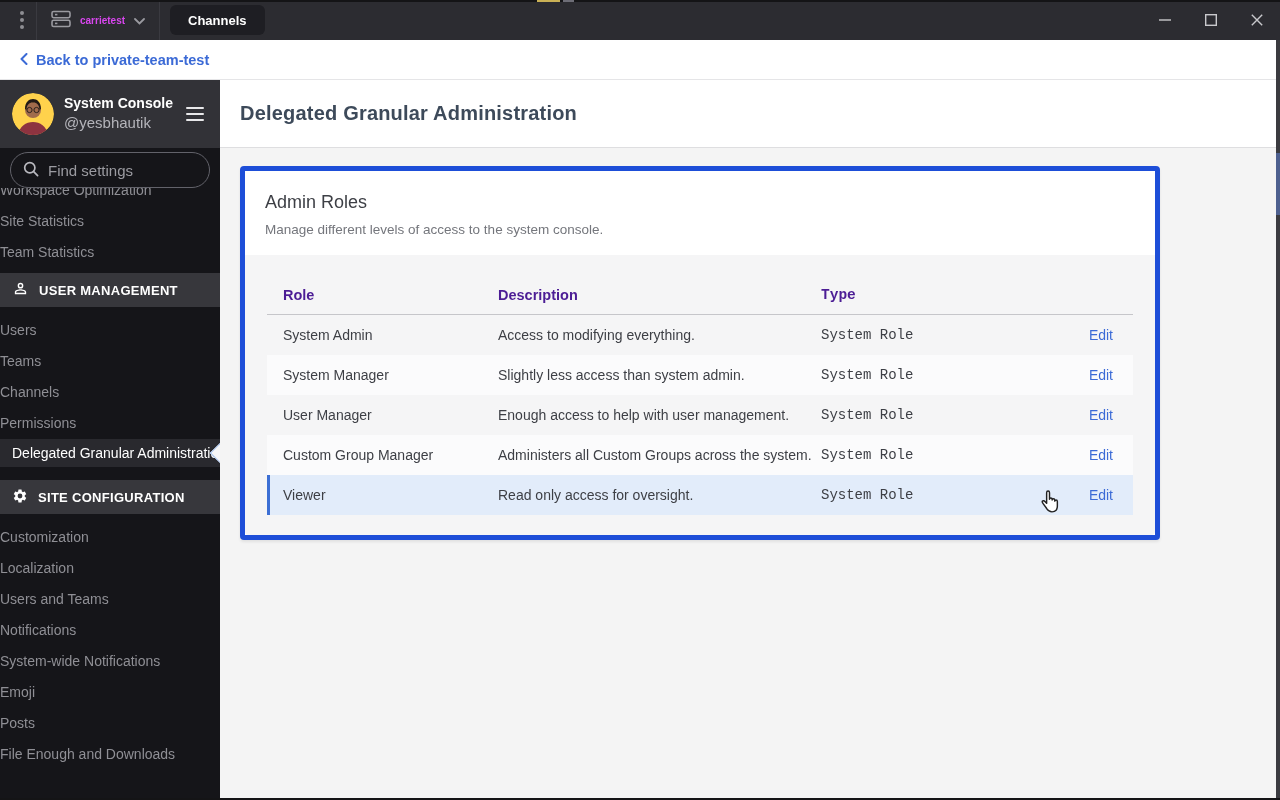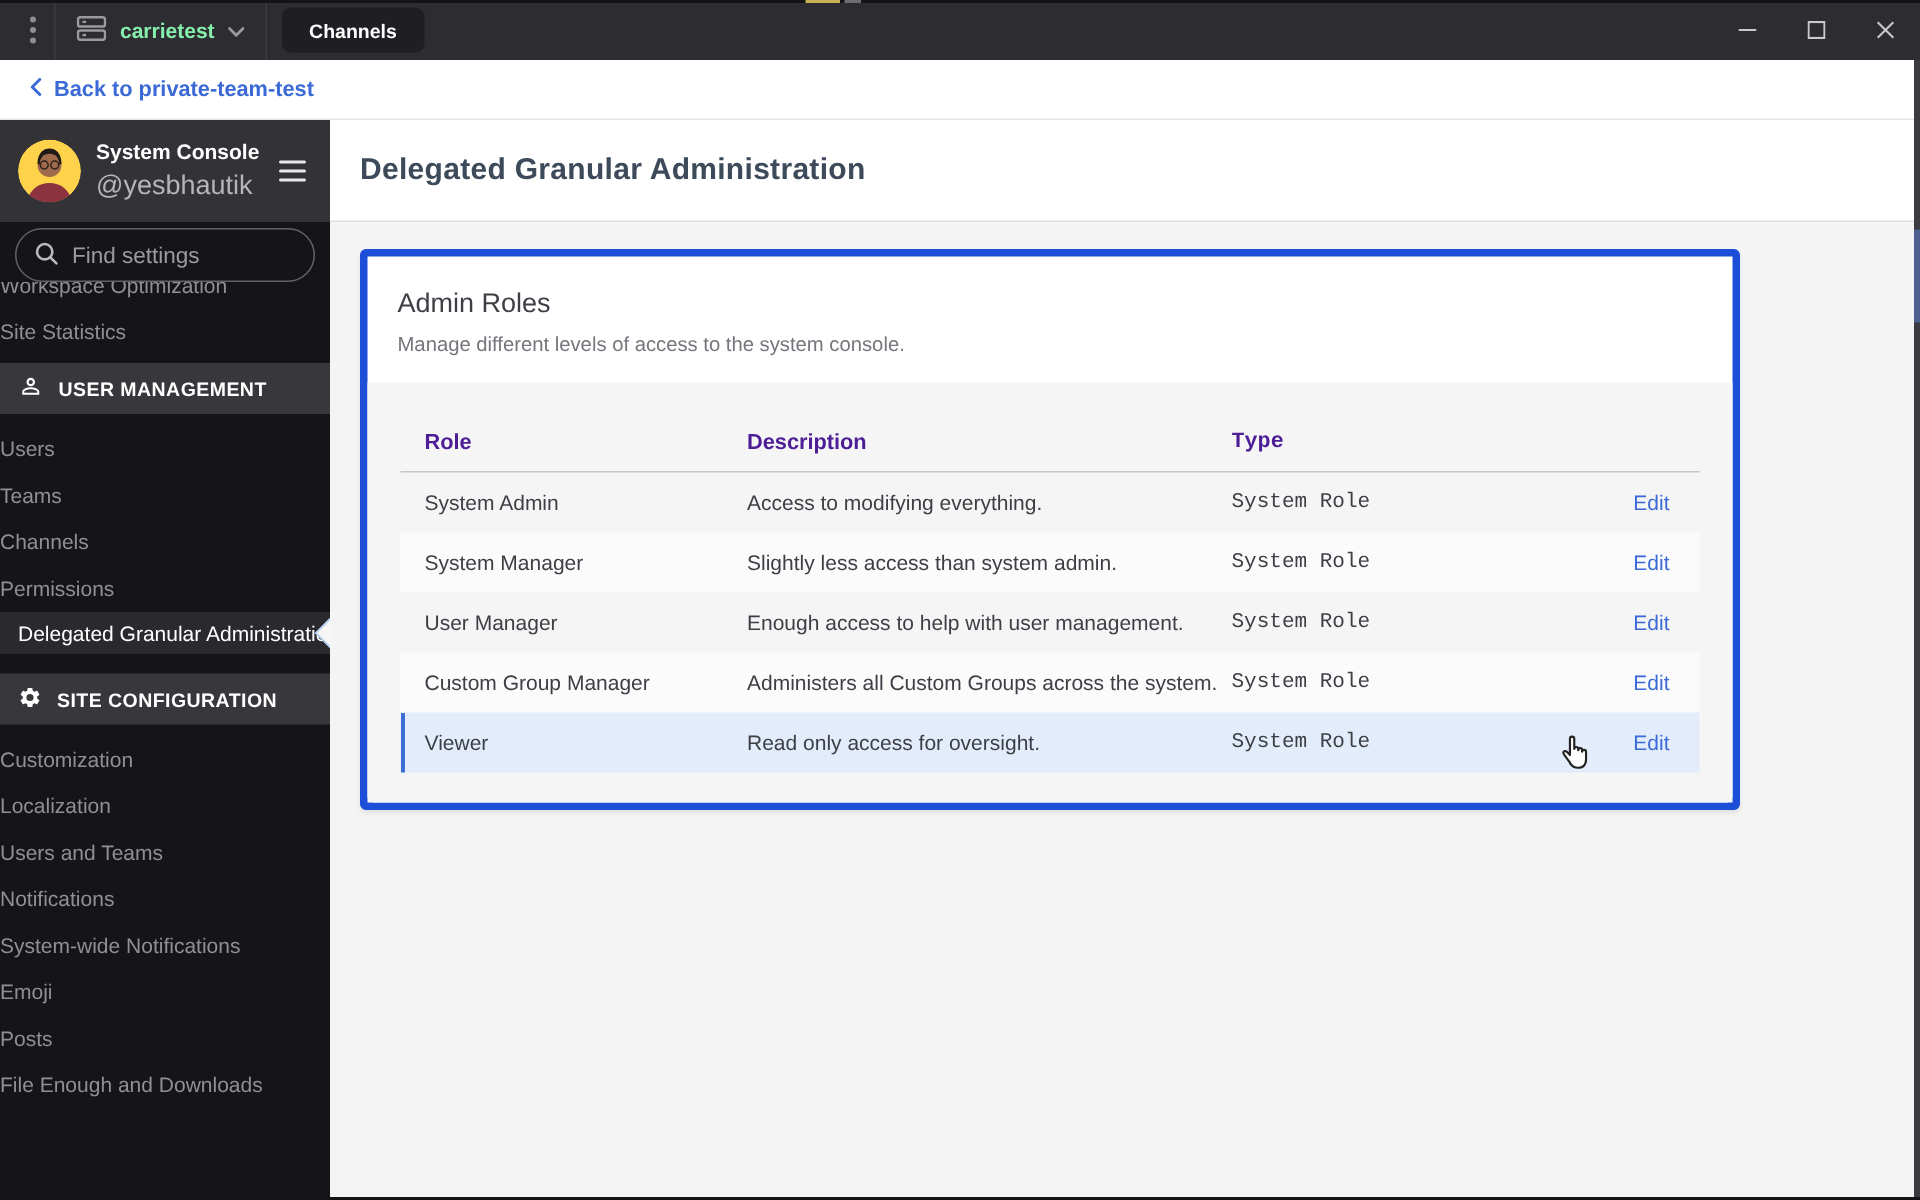--- a/index.html
+++ b/index.html
@@ -13,40 +13,40 @@
   .titlebar { position:absolute; top:0; left:0; right:0; height:40px;
     background:#2c2c31; display:flex; align-items:center; z-index:20; }
   .top-strip { position:absolute; top:0; left:0; right:0; height:2px; background:#141416; z-index:30; }
   .top-strip .seg-yellow { position:absolute; left:537px; top:0; width:23px; height:2px; background:#c9b055; }
   .top-strip .seg-gray { position:absolute; left:563px; top:0; width:11px; height:2px; background:#6d6d76; }
 
   .kebab { width:28px; display:flex; flex-direction:column; align-items:center; gap:3px; margin-left:8px; cursor:pointer; }
   .kebab i { width:4px; height:4px; border-radius:50%; background:#8e8e93; }
   .tb-sep { width:1px; height:40px; background:#3a3a40; }
   .server-group { display:flex; align-items:center; gap:9px; padding:0 14px; height:40px; cursor:pointer; }
-  .server-name { color:#86efac; font-size:14px; font-weight:700; }
+  .server-name { color:#d946ef; font-size:10px; font-weight:700; }
   .tab-channels { margin-left:10px; height:30px; background:#1e1e23; border-radius:6px;
     display:flex; align-items:center; padding:0 18px; color:#ffffff; font-size:13px; font-weight:700; cursor:pointer; }
   .win-controls { margin-left:auto; display:flex; height:40px; }
   .win-btn { width:46px; height:40px; display:flex; align-items:center; justify-content:center; cursor:pointer; }
 
   
   .back-bar { position:absolute; top:40px; left:0; right:0; height:40px; background:#ffffff;
     border-bottom:1px solid #e5e5e7; display:flex; align-items:center; padding-left:20px; z-index:15; }
   .back-link { display:flex; align-items:center; gap:8px; color:var(--link-blue,#3b6ad6);
     font-size:14.5px; font-weight:600; cursor:pointer; }
 
   
   .sidebar { position:absolute; top:80px; left:0; width:220px; bottom:0;
     background:#151519; overflow:hidden; z-index:10; }
   .sb-header { height:68px; background:#323237; display:flex; align-items:center; padding:0 12px; }
   .avatar { width:42px; height:42px; border-radius:50%; overflow:hidden; flex:0 0 42px; }
   .sb-head-text { margin-left:10px; line-height:1.35; }
   .sb-title { color:#ffffff; font-size:14px; font-weight:700; }
-  .sb-subtitle { color:#b4b4ba; font-size:18px; }
+  .sb-subtitle { color:#b4b4ba; font-size:15px; }
   .hamburger { margin-left:auto; display:flex; flex-direction:column; gap:4px; cursor:pointer; padding:4px; }
   .hamburger i { width:18px; height:2px; background:#e8e8ea; border-radius:1px; }
 
   .search-wrap { padding:4px 10px 0; }
   .search-box { height:36px; border:1px solid #62626a; border-radius:18px;
     display:flex; align-items:center; padding:0 12px; gap:9px; }
   .search-box input { flex:1; background:transparent; border:none; outline:none;
     color:#dcdcdf; font-size:15px; font-family:inherit; }
   .search-box input::placeholder { color:#9b9ba1; opacity:1; }
 
@@ -188,20 +188,21 @@
           <line x1="10.7" y1="10.7" x2="14.6" y2="14.6" stroke="#b9b9bf" stroke-width="1.7" stroke-linecap="round"></line>
         </svg>
       </span>
       <input type="text" placeholder="Find settings" style="">
     </div>
   </div>
 
   <div class="sb-items">
     <div class="side-item clipped">Workspace Optimization</div>
     <div class="side-item">Site Statistics</div>
+    <div class="side-item">Team Statistics</div>
 
     <div class="sb-section-header">
       <span>
         <svg width="17" height="17" viewBox="0 0 24 24" fill="#ffffff">
           <path d="M12 4a4 4 0 1 1 0 8 4 4 0 0 1 0-8zm0 2a2 2 0 1 0 0 4 2 2 0 0 0 0-4zm0 7c2.67 0 8 1.34 8 4v3H4v-3c0-2.66 5.33-4 8-4zm0 1.9c-2.97 0-6.1 1.46-6.1 2.1v1.1h12.2V17c0-.64-3.13-2.1-6.1-2.1z"></path>
         </svg>
       </span>
       <span>USER MANAGEMENT</span>
     </div>
     <div class="sb-section-items">

